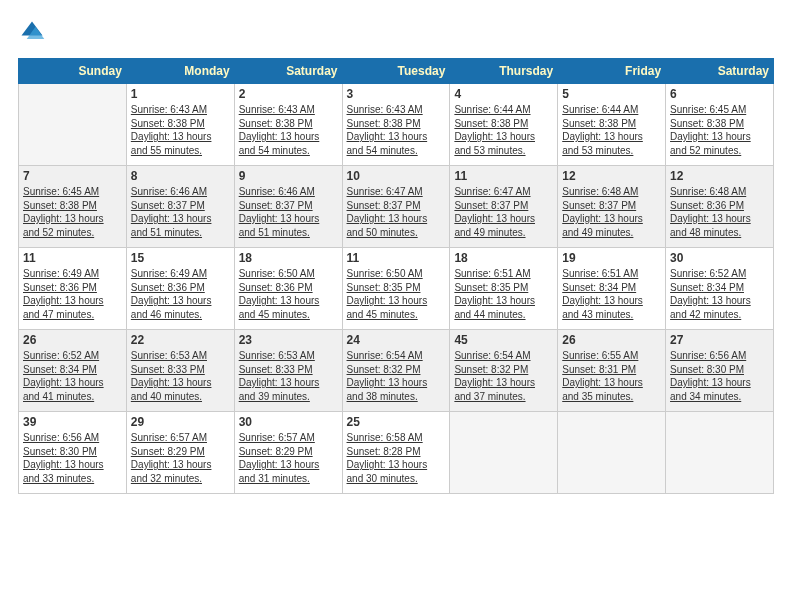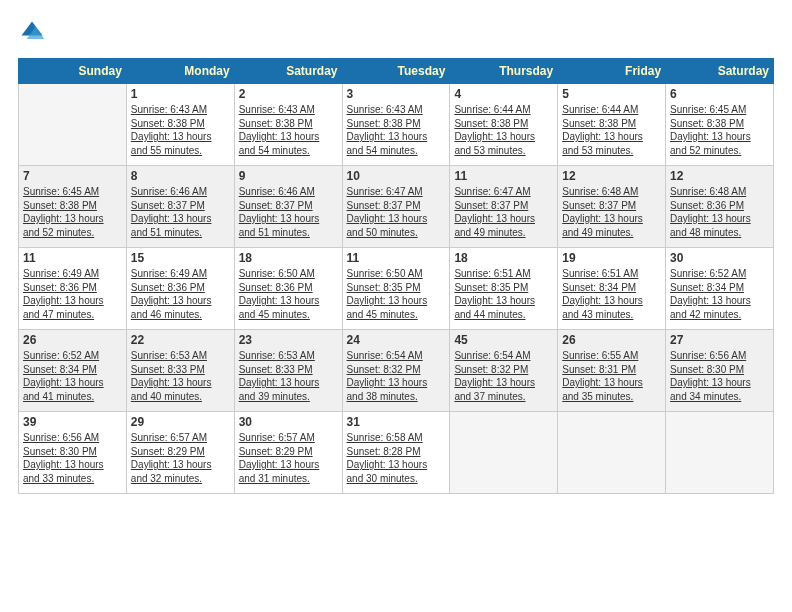--- a/index.html
+++ b/index.html
@@ -247,21 +247,21 @@
           </td>
           <td>
             <div class="day-num">29</div>
             <div class="cell-text">Sunrise: 6:57 AM<br>Sunset: 8:29 PM<br>Daylight: 13 hours and 32 minutes.</div>
           </td>
           <td>
             <div class="day-num">30</div>
             <div class="cell-text">Sunrise: 6:57 AM<br>Sunset: 8:29 PM<br>Daylight: 13 hours and 31 minutes.</div>
           </td>
           <td>
-            <div class="day-num">31</div>
+            <div class="day-num">25</div>
             <div class="cell-text">Sunrise: 6:58 AM<br>Sunset: 8:28 PM<br>Daylight: 13 hours and 30 minutes.</div>
           </td>
           <td class="empty"></td>
           <td class="empty"></td>
           <td class="empty"></td>
         </tr>
       </tbody>
   </table>
 </div>
 

